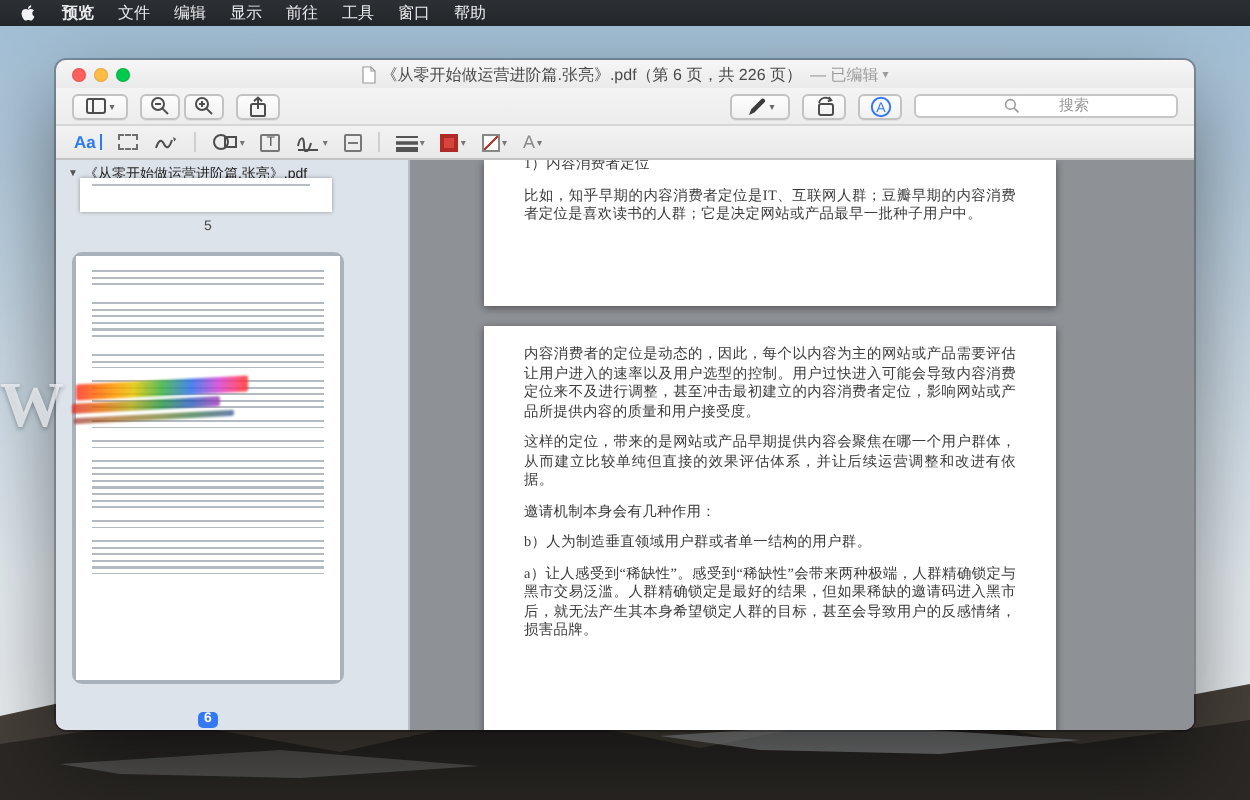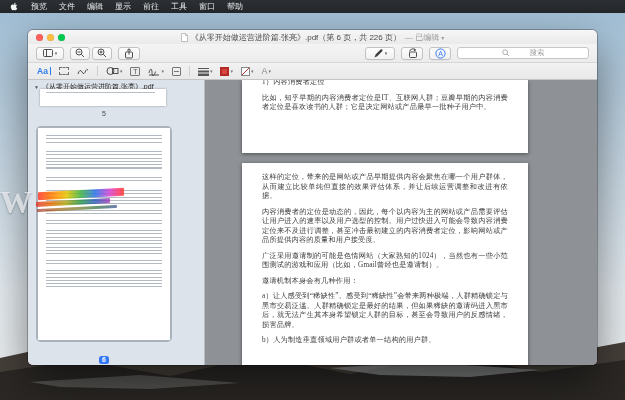--- a/index.html
+++ b/index.html
@@ -8,21 +8,21 @@
 
   
   .mountains { position:absolute; left:0; bottom:0; width:625px; height:80px; z-index:0; }
 
   
   .menubar { position:absolute; top:0; left:0; width:625px; height:13px; z-index:10;
     background:linear-gradient(#2c2f34,#232629); display:flex; align-items:center; gap:12px;
     padding:0 10px; color:#e9eaec; font-size:8px; }
   .menubar .apple { width:9px; height:10px; display:flex; align-items:center; }
   .menubar .apple svg { width:8px; height:9px; fill:#f2f3f4; }
-  .menubar .app-name { font-weight:normal; }
+  .menubar .app-name { font-weight:bold; }
   .menu-item { cursor:default; }
 
   
   .window { position:absolute; left:28px; top:30px; width:569px; height:335px; z-index:1;
     border-radius:5px; overflow:hidden; background:#f9a8d4;
     box-shadow:0 0 0 1px rgba(0,0,0,.25), 0 18px 45px rgba(0,0,0,.5); }
 
   .titlebar { position:relative; height:14px; background:linear-gradient(#f6f6f6,#eaeaea);
     display:flex; align-items:center; justify-content:center; font-size:8px; color:#4a4a4a; }
   .lights { position:absolute; left:8px; top:3.5px; display:flex; gap:4px; }
@@ -303,26 +303,25 @@
         <span>6</span>
       </div>
     </div>
 
     <div class="docview">
       <div class="page page1">
         <p class="heading">1）内容消费者定位</p>
         <p>比如，知乎早期的内容消费者定位是IT、互联网人群；豆瓣早期的内容消费者定位是喜欢读书的人群；它是决定网站或产品最早一批种子用户中。</p>
       </div>
       <div class="page page2">
+        <p>内容消费者的定位是动态的，因此，每个以内容为主的网站或产品需要评估让用户进入的速率以及用户选型的控制。用户过快进入可能会导致内容消费定位来不及进行调整，甚至冲击最初建立的内容消费者定位，影响网站或产品所提供内容的质量和用户接受度。</p>
         <p>这样的定位，带来的是网站或产品早期提供内容会聚焦在哪一个用户群体，从而建立比较单纯但直接的效果评估体系，并让后续运营调整和改进有依据。</p>
-        <p>内容消费者的定位是动态的，因此，每个以内容为主的网站或产品需要评估让用户进入的速率以及用户选型的控制。用户过快进入可能会导致内容消费定位来不及进行调整，甚至冲击最初建立的内容消费者定位，影响网站或产品所提供内容的质量和用户接受度。</p>
-        <p>广泛采用邀请制的可能是色情网站（大家熟知的1024），当然也有一些小范围测试的游戏和应用（比如，Gmail曾经也是邀请制）。</p>
         <p>邀请机制本身会有几种作用：</p>
+        <p>b）人为制造垂直领域用户群或者单一结构的用户群。</p>
         <p>a）让人感受到“稀缺性”。感受到“稀缺性”会带来两种极端，人群精确锁定与黑市交易泛滥。人群精确锁定是最好的结果，但如果稀缺的邀请码进入黑市后，就无法产生其本身希望锁定人群的目标，甚至会导致用户的反感情绪，损害品牌。</p>
-        <p>b）人为制造垂直领域用户群或者单一结构的用户群。</p>
       </div>
     </div>
 
   </div>
 </div>
 
 <div class="watermark">
   <span class="wm-logo">W</span>
   <div class="wm-line wm-l1"></div>
   <div class="wm-line wm-l2"></div>

